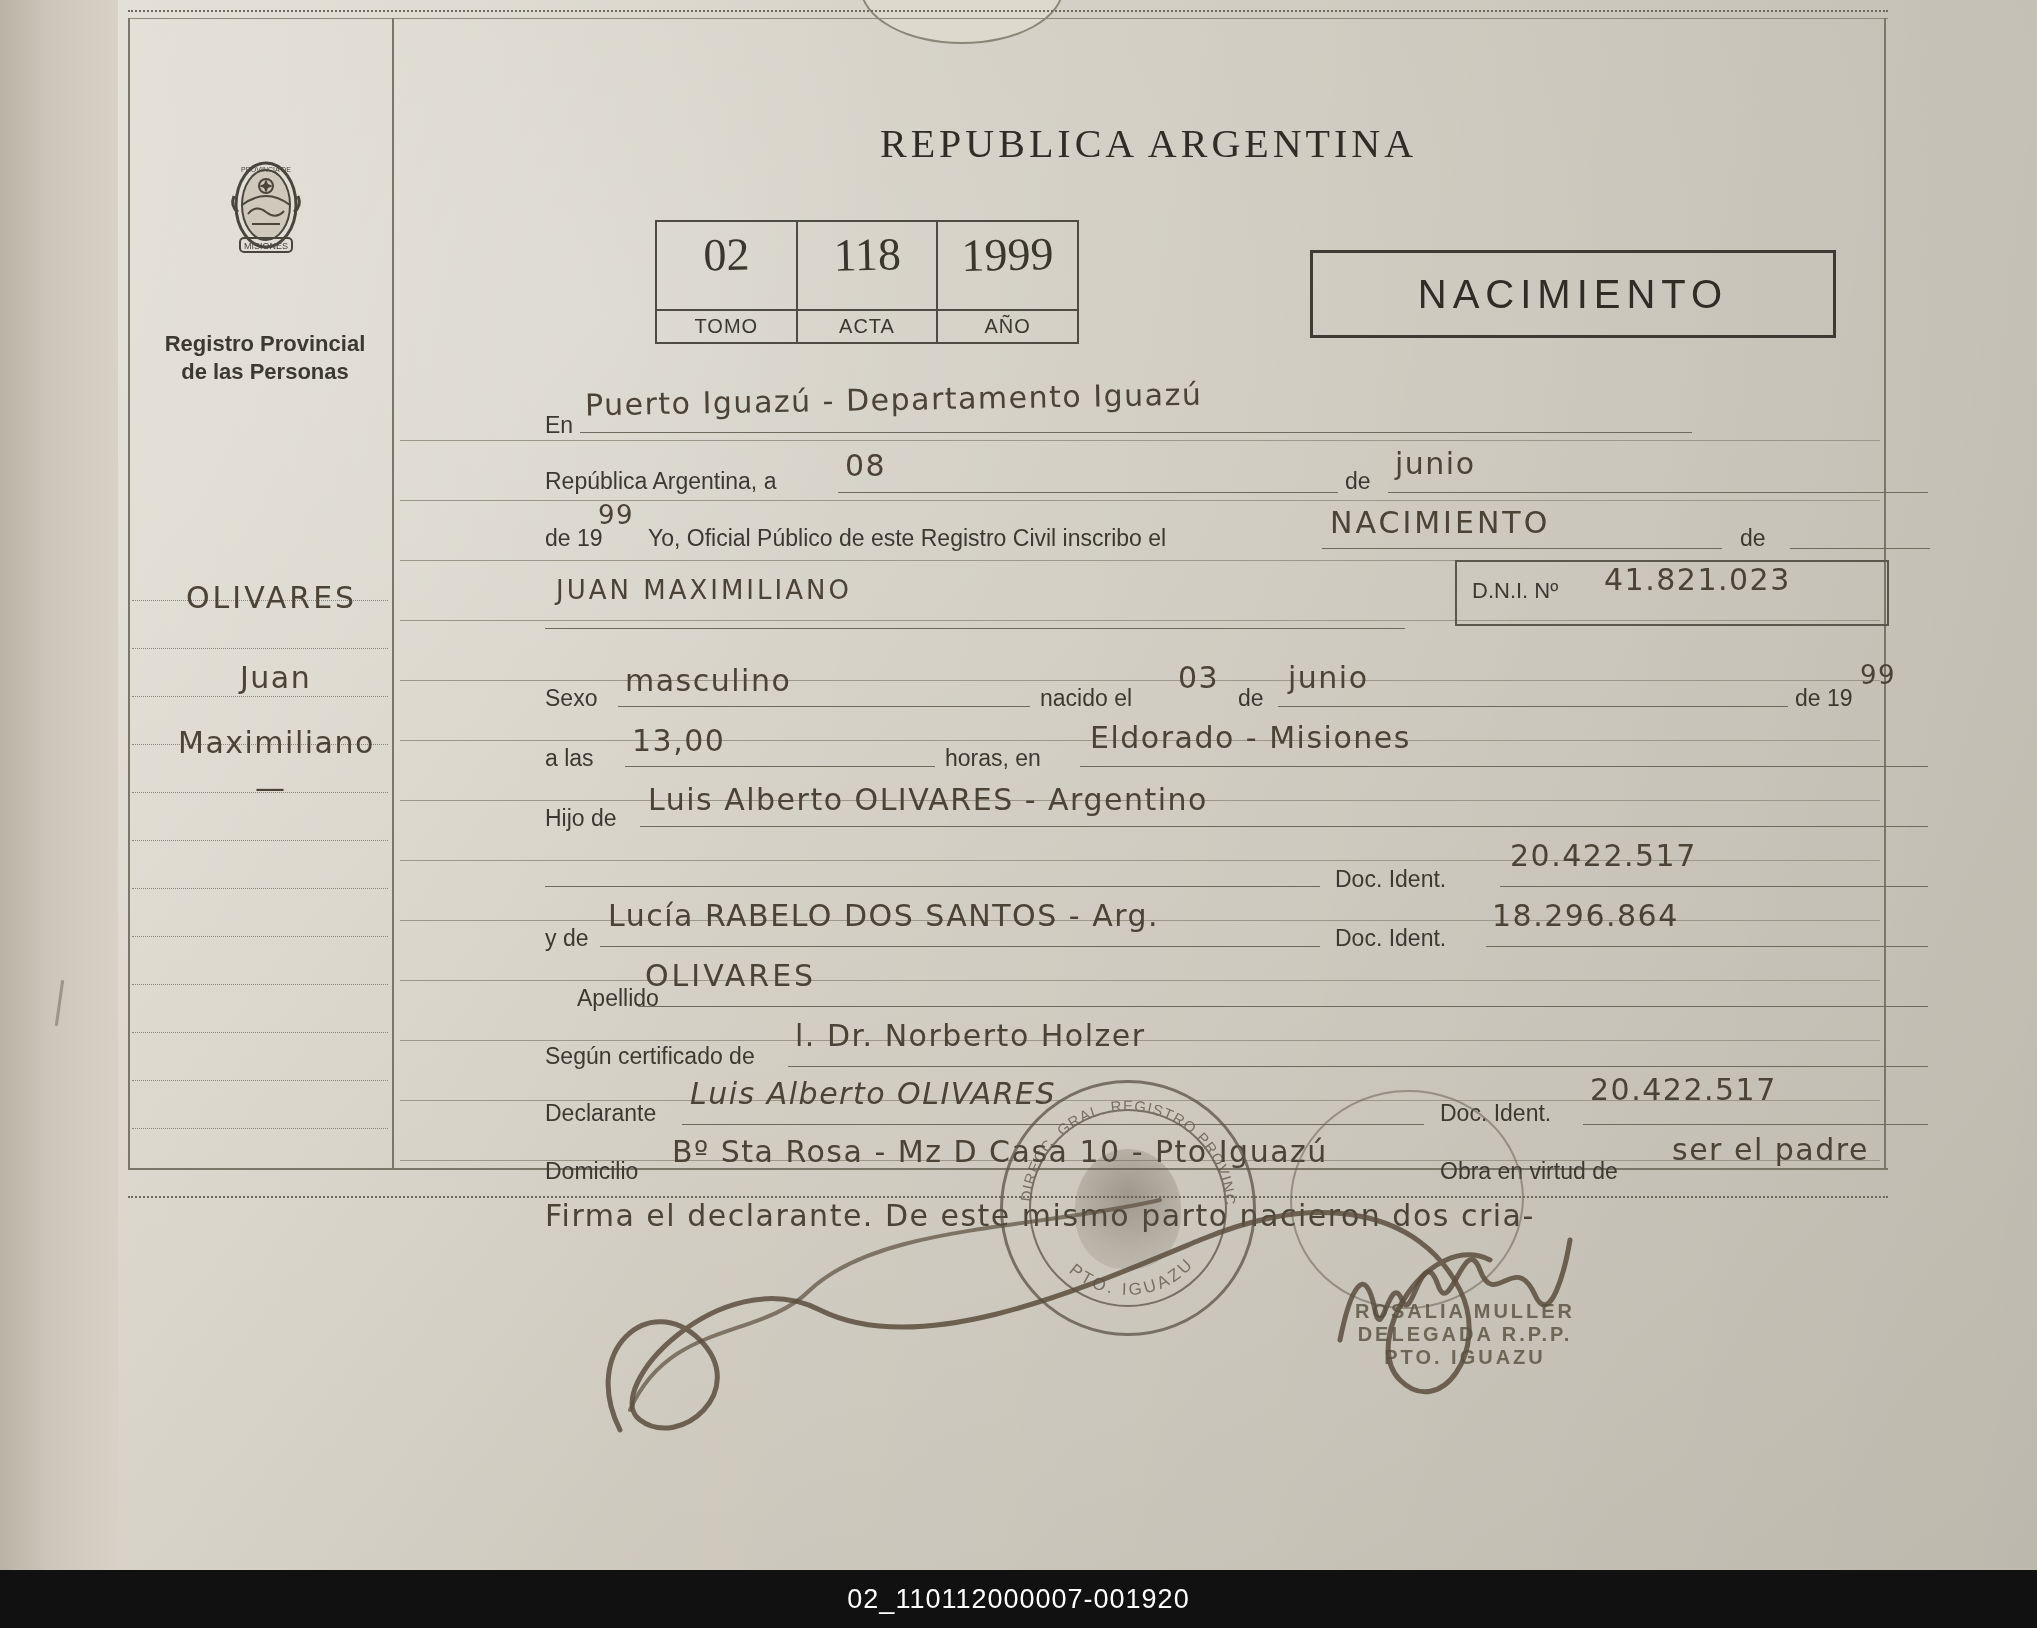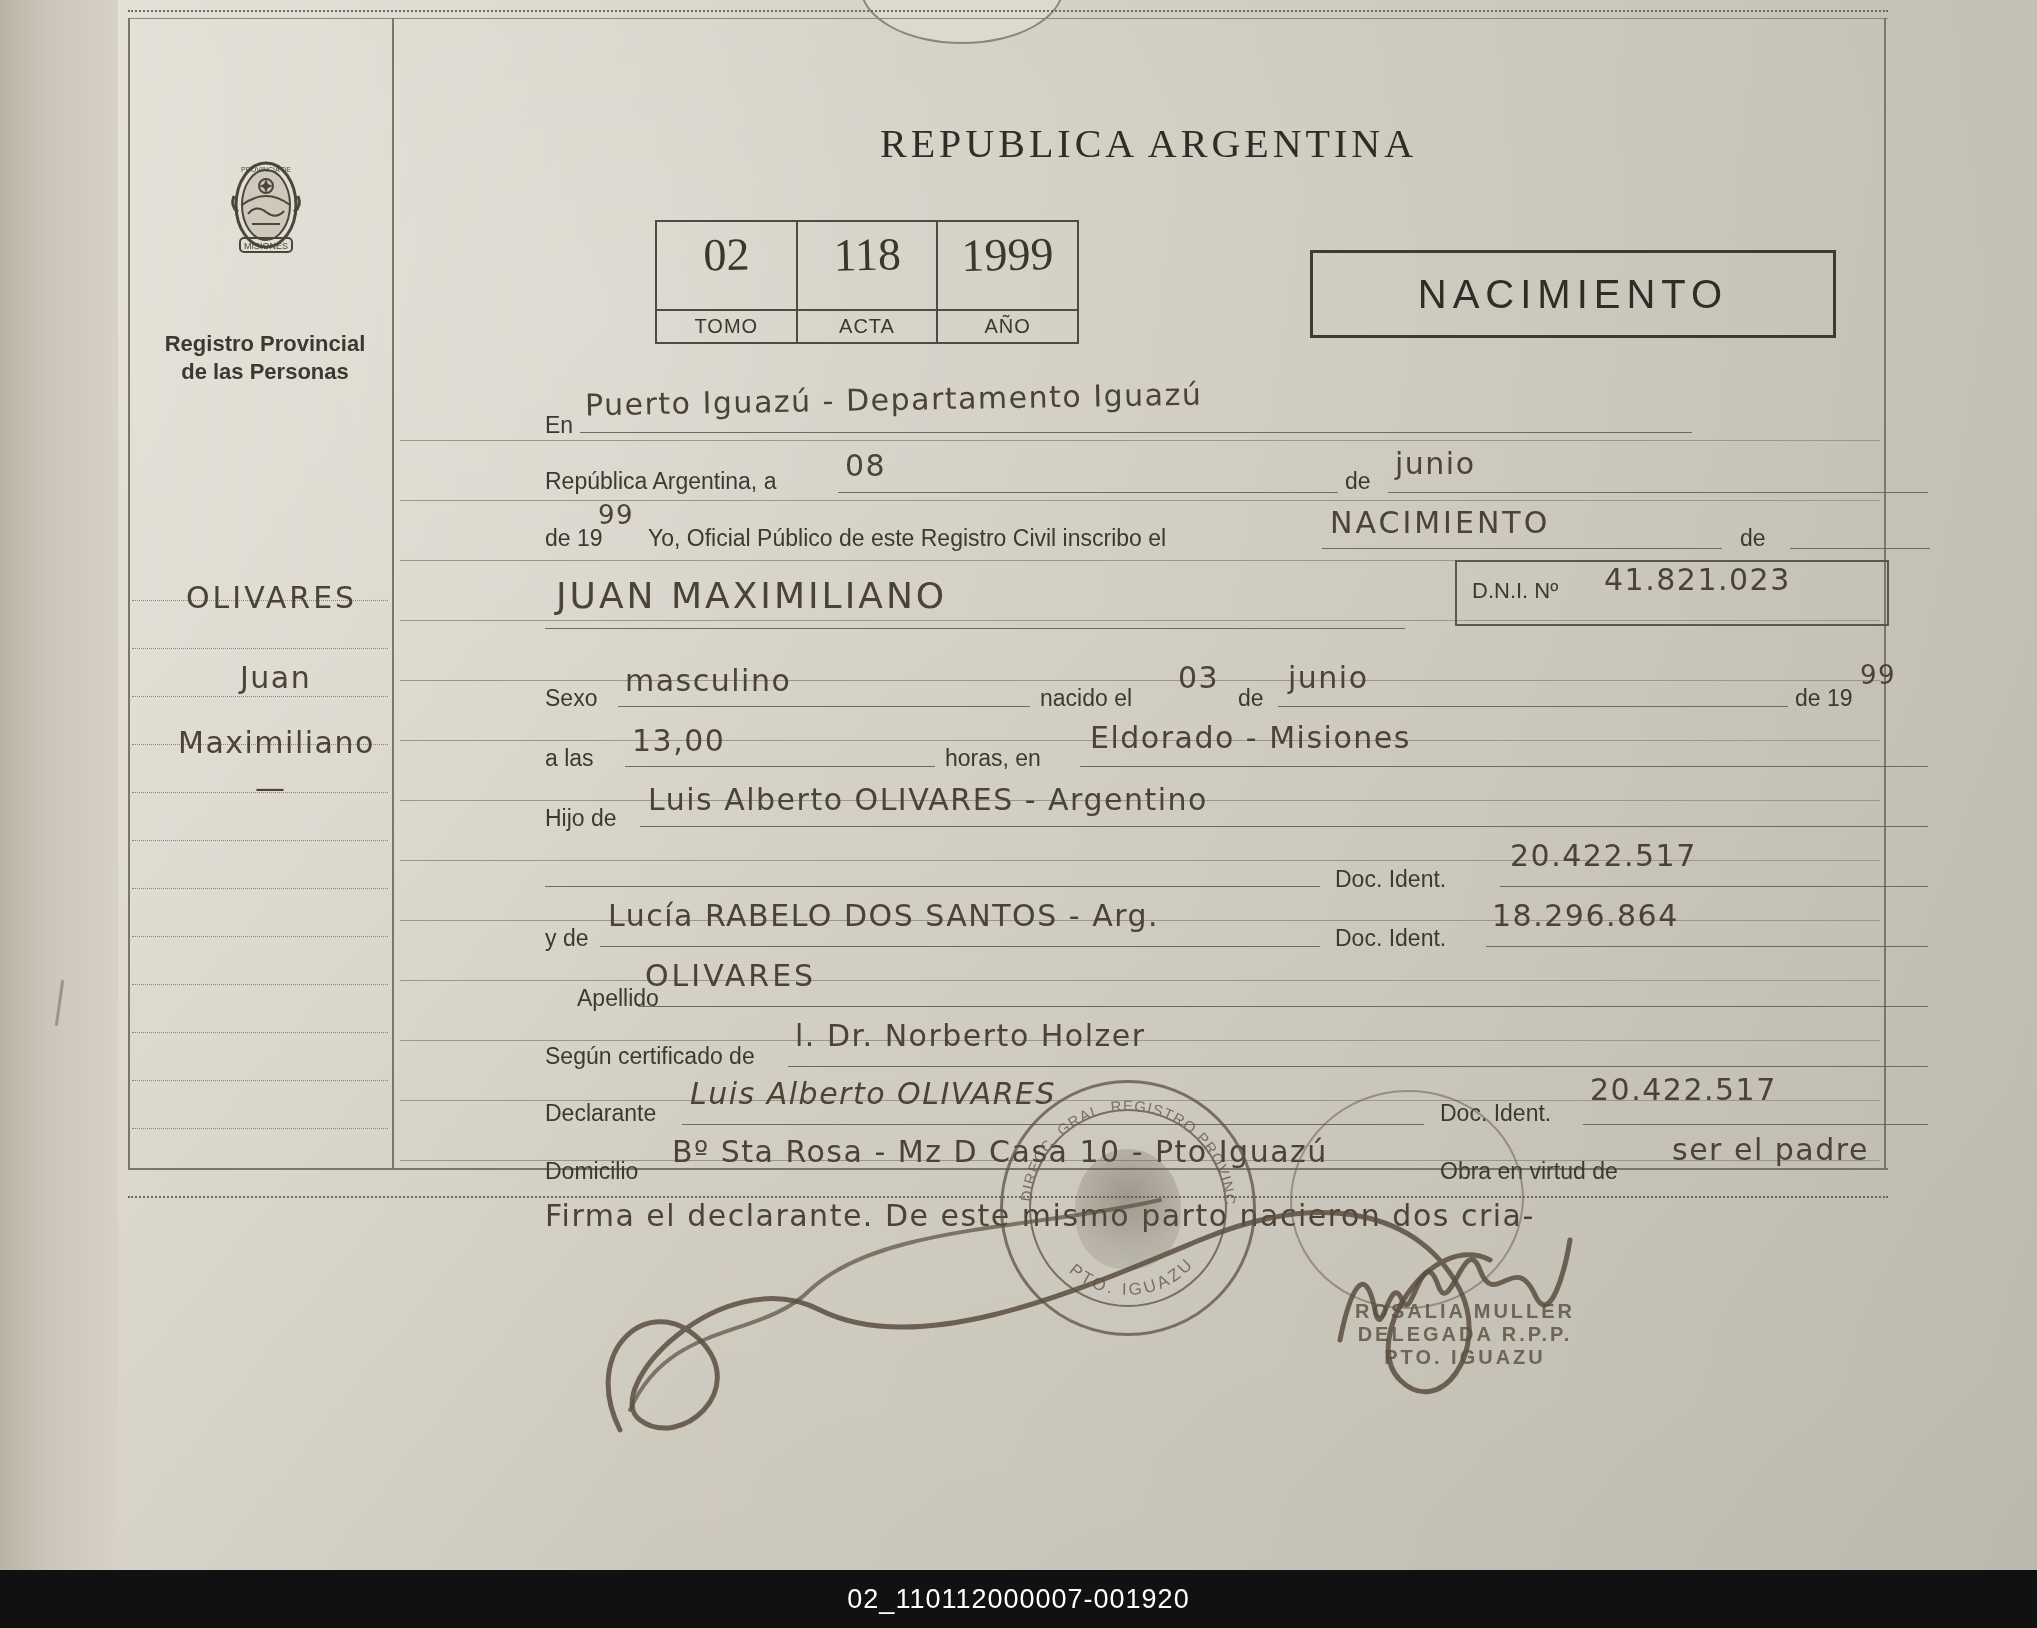--- a/index.html
+++ b/index.html
@@ -142,21 +142,21 @@
   
   .hw{
     position:absolute;
     font-family:"DejaVu Sans", sans-serif;
     color:#4a4336;
     white-space:nowrap;
     letter-spacing:1.5px;
   }
   .hw.sm{ font-size:26px; }
   .hw.md{ font-size:30px; }
-  .hw.lg{ font-size:36px; }
+  .hw.lg{ font-size:26px; }
   .hw.cap{ letter-spacing:3px; }
   .rot1{ transform:rotate(-1deg); }
   
   .ul{
     position:absolute; height:0; border-top:1.5px solid #6e6b5d;
   }
   
   .dni-box{
     position:absolute; left:1455px; top:560px; width:430px; height:62px;
     border:2px solid #5a584c;

